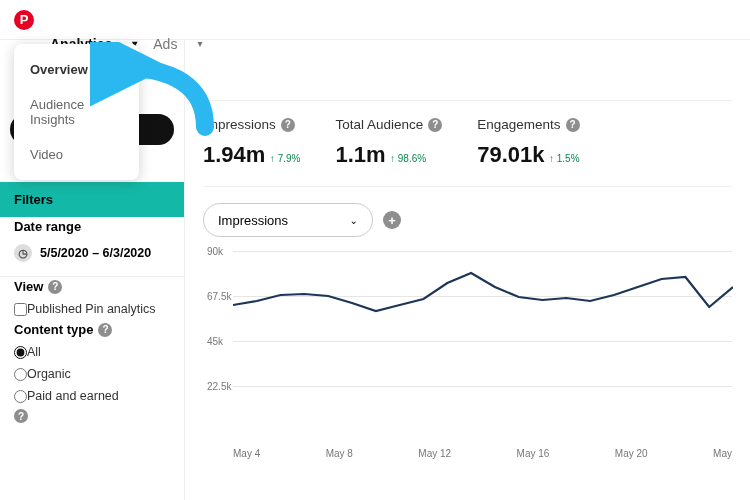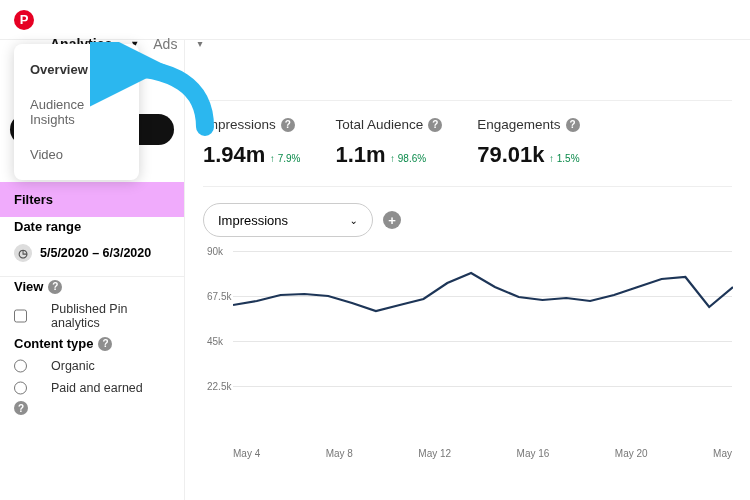--- a/index.html
+++ b/index.html
@@ -9,26 +9,26 @@
   .nav-btn { display: flex; align-items: center; gap: 20px; font-size: 14px; font-weight: 600; color: #111; background: none; border: none; cursor: pointer; margin-top: 48px; }
   .nav-btn.secondary { color: #777; font-weight: 500; }
   .chev { font-size: 10px; }
   .page { display: flex; height: 460px; }
   .sidebar { width: 185px; padding: 0; border-right: 1px solid #eee; }
   .side-pad { padding: 12px 14px 6px; }
   .page-title { font-size: 18px; font-weight: 700; color: #111; }
   .report-label { font-size: 13px; font-weight: 700; margin-top: 14px; color: #111; }
   .pill { background: #111; color: #fff; border-radius: 18px; padding: 8px 14px; margin: 6px 10px 2px; font-size: 13px; font-weight: 600; position: relative; z-index: 5; }
   .side-item { font-size: 13px; padding: 6px 14px; color: #333; cursor: pointer; }
-  .filters-hdr { background: #f0abfc; font-weight: 700; font-size: 13px; padding: 10px 14px; margin-top: 8px; }
+  .filters-hdr { background: #14b8a6; font-weight: 700; font-size: 13px; padding: 10px 14px; margin-top: 8px; }
   .sec-title { font-size: 13px; font-weight: 700; padding: 2px 14px 4px; display: flex; align-items: center; gap: 5px; }
   .help { width: 14px; height: 14px; border-radius: 50%; background: #8e8e8e; color: #fff; font-size: 10px; display: inline-flex; align-items: center; justify-content: center; font-weight: 700; }
   .date-row { display: flex; align-items: center; gap: 8px; padding: 6px 14px 14px; font-size: 12.5px; font-weight: 700; border-bottom: 1px solid #eee; }
   .clock { width: 18px; height: 18px; border-radius: 50%; background: #ddd; display: flex; align-items: center; justify-content: center; font-size: 11px; color: #555; }
-  .check-row, .radio-row { display: flex; gap: 24px; padding: 4px 14px; font-size: 12.5px; color: #333; }
+  .check-row, .radio-row { display: flex; align-items: center; gap: 0; padding: 4px 14px; font-size: 12.5px; color: #333; }
   input[type="radio"], input[type="checkbox"] { accent-color: #111; }
   .main { flex: 1; padding: 14px 18px 0; }
   .metrics { display: flex; gap: 35px; padding: 16px 0 18px; border-top: 1px solid #eee; border-bottom: 1px solid #eee; margin-top: 46px; }
   .metric-title { font-size: 13.5px; color: #333; display: flex; align-items: center; gap: 5px; }
   .metric-val { font-size: 22px; font-weight: 700; color: #111; display: inline-block; margin-top: 10px; }
   .delta { font-size: 10px; color: #0a8a4a; font-weight: 500; margin-left: 0; }
   .arrow-up { color: #0a8a4a; }
   .chart-select-row { display: flex; align-items: center; gap: 10px; padding: 16px 0 6px; }
   .select { width: 170px; height: 34px; border: 1px solid #ccc; border-radius: 18px; display: flex; align-items: center; justify-content: space-between; padding: 0 14px; font-size: 13px; background: #fff; cursor: pointer; }
   .plus { width: 18px; height: 18px; border-radius: 50%; background: #8e8e8e; color: #fff; display: flex; align-items: center; justify-content: center; font-size: 13px; font-weight: 700; cursor: pointer; }
@@ -97,20 +97,24 @@
     <label class="check-row">
       <input type="checkbox" style="">
       <span>Published Pin analytics</span>
     </label>
 
     <div class="sec-title">
       <span>Content type</span>
       <span class="help">?</span>
     </div>
     <label class="radio-row">
+        <input type="radio" name="ct" checked="" style="">
+        <span>All</span>
+      </label>
+    <label class="radio-row">
         <input type="radio" name="ct" style="">
         <span>Organic</span>
       </label>
     <label class="radio-row">
         <input type="radio" name="ct" style="">
         <span>Paid and earned</span>
       </label>
 
     <div class="sec-title">
       <span class="help">?</span>

